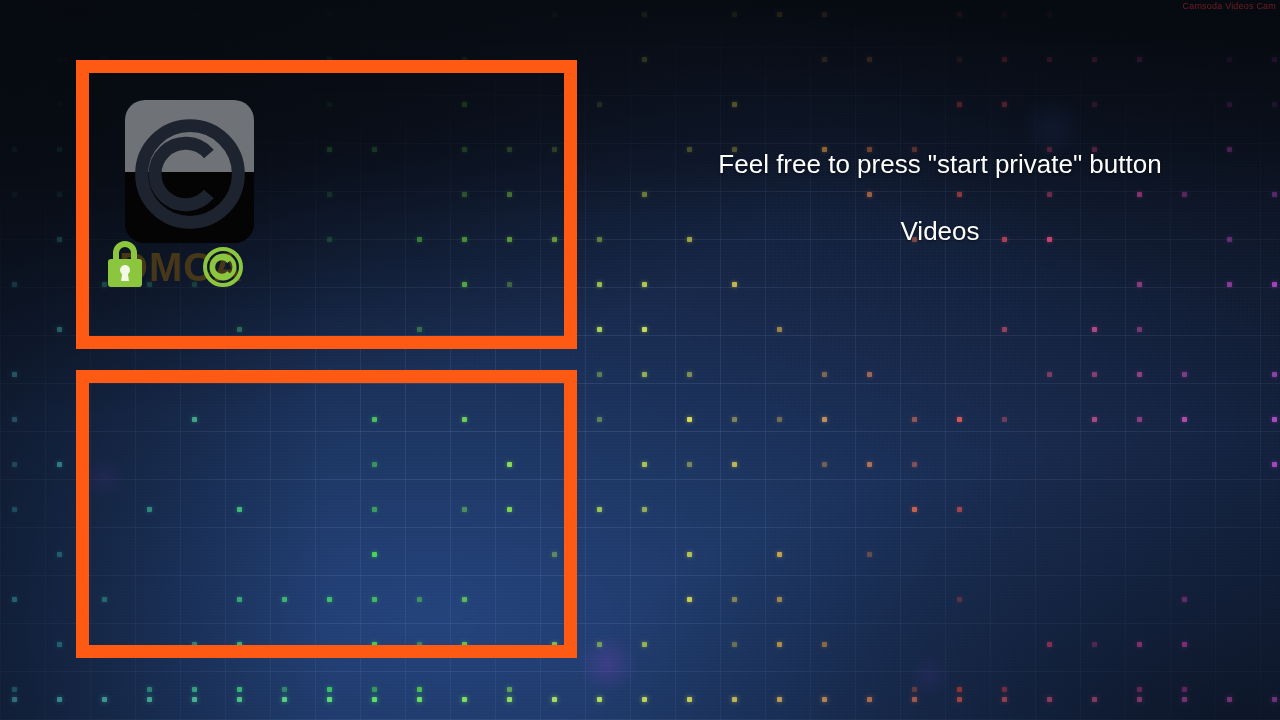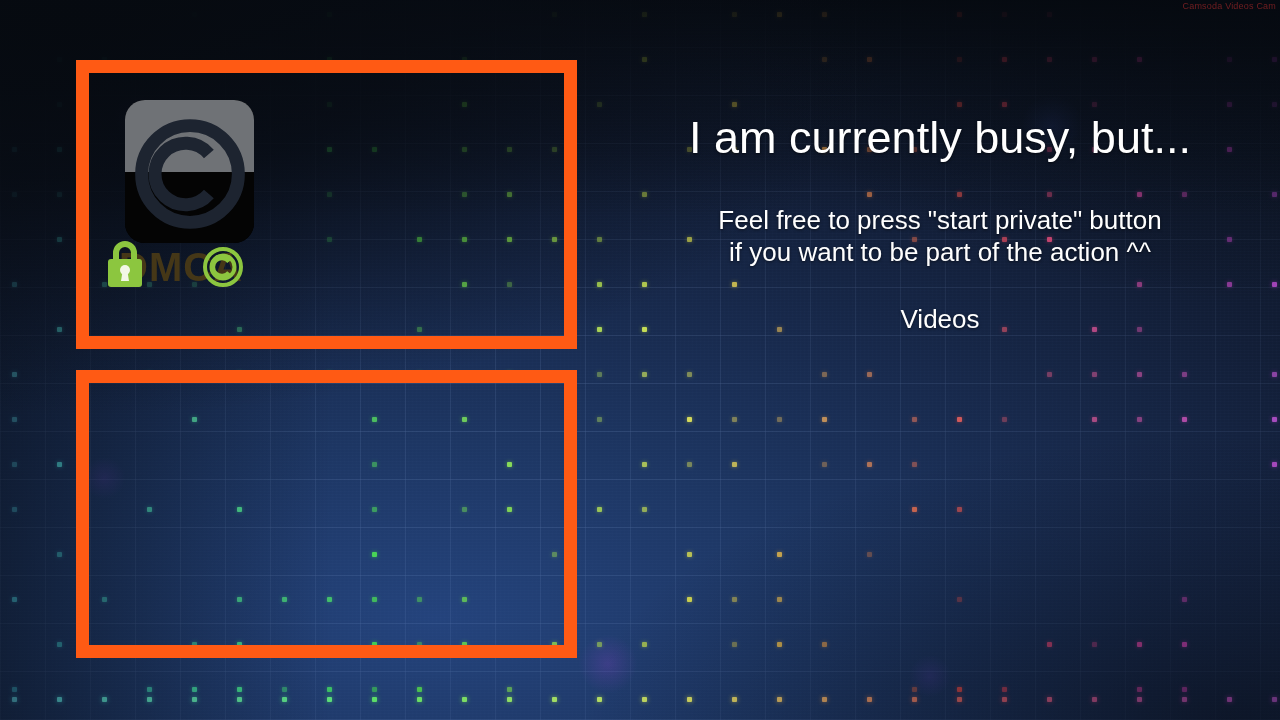--- a/index.html
+++ b/index.html
@@ -460,23 +460,21 @@
 
       <svg id="dmca-copyright-mark" viewBox="0 0 44 44">
         <circle cx="22" cy="22" r="18" fill="none" stroke="#8CC63F" stroke-width="4"></circle>
         <circle cx="22" cy="22" r="11.5" fill="none" stroke="#8CC63F" stroke-width="4"></circle>
         <path d="M28 16.5 A9 9 0 1 0 28 27.5" fill="none" stroke="#8CC63F" stroke-width="4.5" stroke-linecap="butt"></path>
       </svg>
     </div>
   </div>
 
   <div id="message">
-    <h1 id="message-title">I am currently busy, but...</h1>
     <div id="message-body">
       <div>Feel free to press "start private" button</div>
-      <div>if you want to be part of the action ^^</div>
     </div>
     <div id="message-signoff">Videos</div>
   </div>
 
   <div id="corner-watermark">Camsoda Videos Cam</div>
 
 </div>
 
 </body></html>

